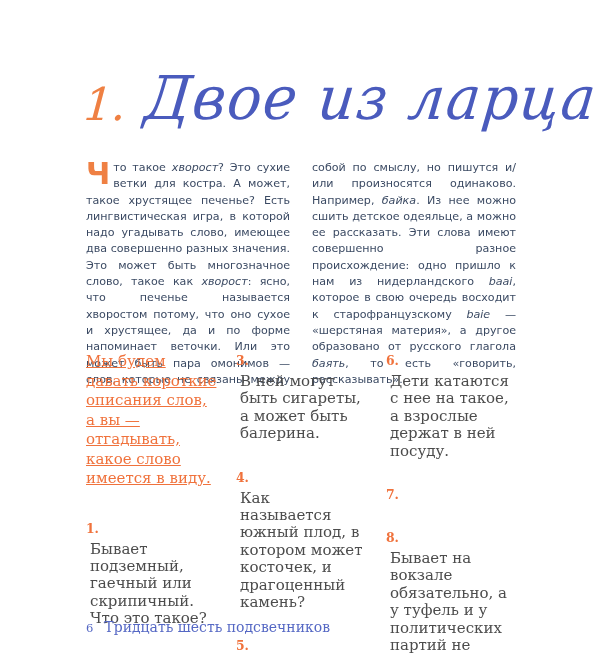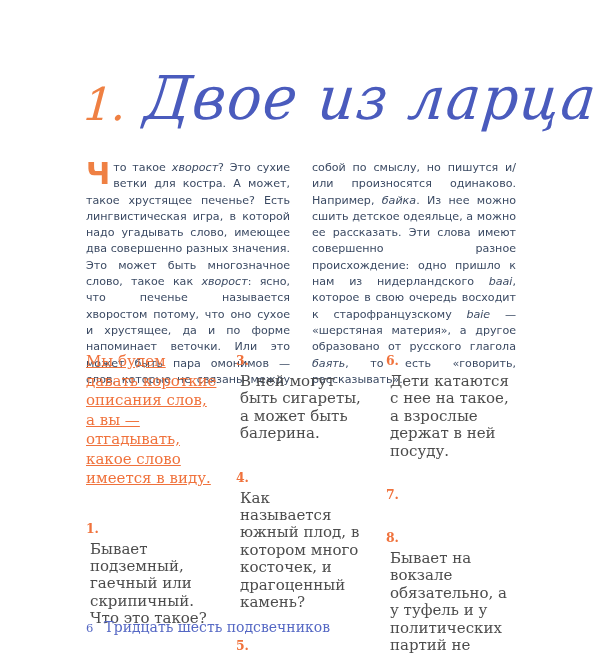--- a/index.html
+++ b/index.html
@@ -179,21 +179,21 @@
     </div>
 
     <div class="col col-2">
       <div class="item">
         <div class="item-num">3.</div>
         <div class="item-text">В ней могут быть сигареты, а может быть балерина.</div>
       </div>
 
       <div class="item">
         <div class="item-num">4.</div>
-        <div class="item-text">Как называется южный плод, в котором много косточек, и драгоценный камень?</div>
+        <div class="item-text">Как называется южный плод, в котором может косточек, и драгоценный камень?</div>
       </div>
 
       <div class="item">
         <div class="item-num">5.</div>
         <div class="item-text">Что это такое: порода собак и расценка на товары, услуги?</div>
       </div>
     </div>
 
     <div class="col col-3">
       <div class="item">

